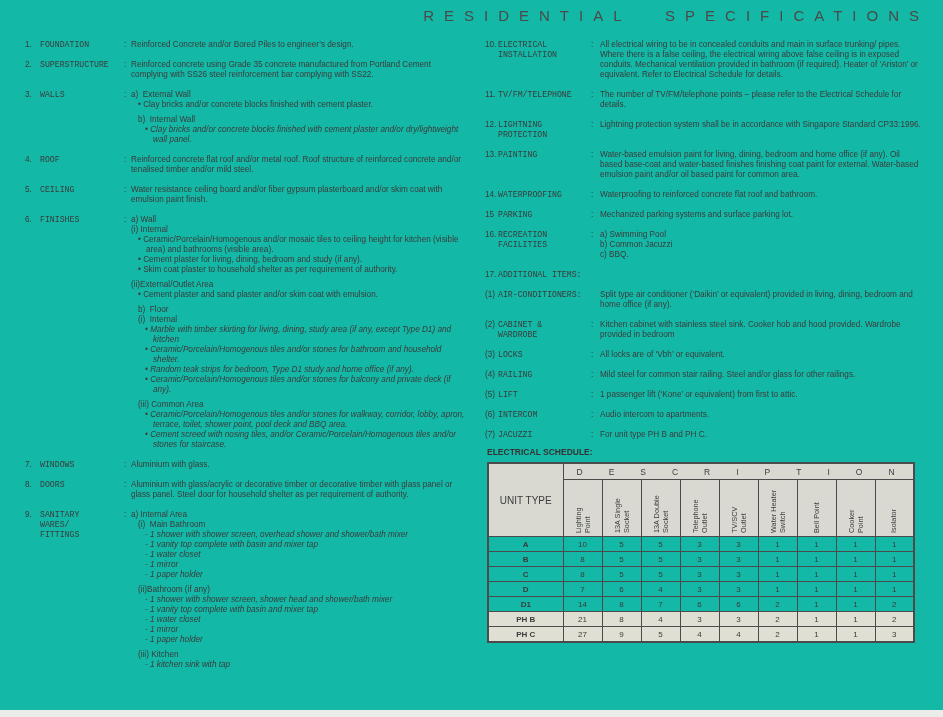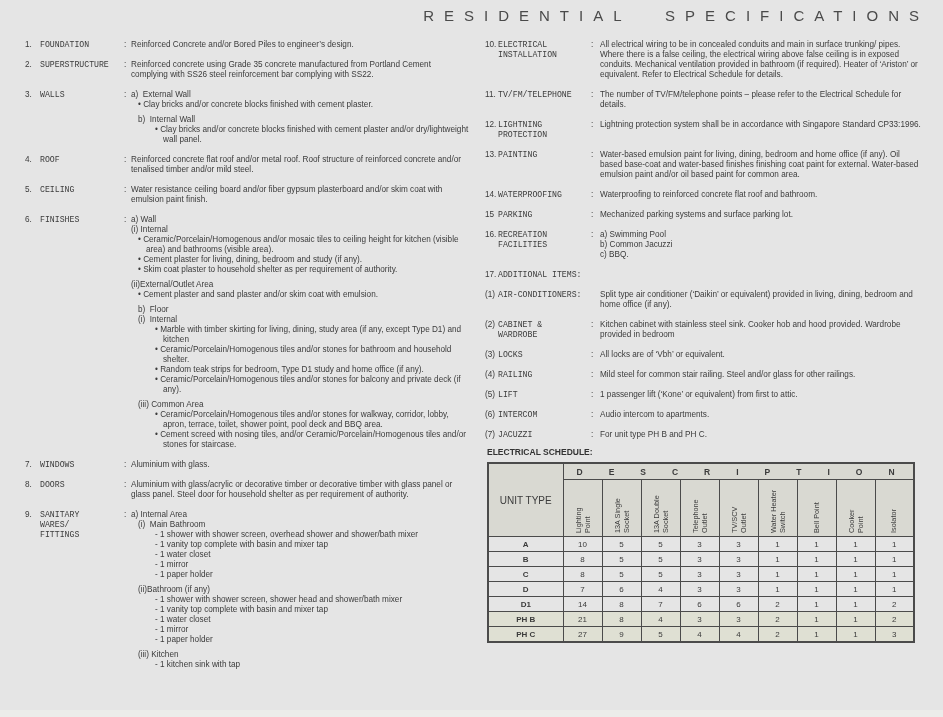--- a/index.html
+++ b/index.html
@@ -1,38 +1,38 @@
 <!DOCTYPE html>
 <html style="--header-bg: #d9d9d2; --shaded-bg: #dfe0d3;"><head>
 <meta charset="utf-8">
 <style>
   html,body{margin:0;padding:0;background:#fff;}
-  .page{position:relative;width:943px;height:717px;background:#e5e5e5;overflow:hidden;
+  .page{position:relative;width:943px;height:717px;background:#14b8a6;overflow:hidden;
         font-family:"Liberation Sans",sans-serif;color:#3b3b3b;}
   .title{position:absolute;top:7px;right:14px;margin:0;font-size:15px;font-weight:400;
          letter-spacing:10px;word-spacing:20px;color:#4a4a4a;white-space:nowrap;}
   .col{position:absolute;top:40px;}
   .col-left{left:25px;width:445px;}
   .col-right{left:485px;width:437px;}
   .item{display:grid;margin-bottom:10px;}
   .col-left .item{grid-template-columns:15px 84px 7px 1fr;}
   .col-right .item{grid-template-columns:13px 93px 9px 1fr;}
   .num,.term,.colon,.desc{font-size:8.2px;line-height:10px;}
   .term{white-space:pre-line;font-family:Liberation Mono, monospace;}
   .blk{white-space:pre-wrap;}
   .l1{margin-left:7px;}
-  .l2{margin-left:24px;}
+  .l2{margin-left:14px;font-style:italic;}
   .hang{padding-left:8px;text-indent:-8px;}
   .gap{margin-top:5px;}
   .schedule{position:absolute;left:487px;top:447px;width:426px;}
   .sched-heading{font-size:8.5px;font-weight:bold;color:#333;margin-bottom:5px;}
   table{border-collapse:collapse;table-layout:fixed;width:426px;border:2px solid #4b4b4b;}
   th,td{border:1px solid #4b4b4b;text-align:center;padding:0;color:#3b3b3b;}
   thead th{background:var(--header-bg,#d9d9d2);}
-  .desc-header{height:15px;font-size:8.5px;font-weight:bold;letter-spacing:26px;padding-left:13px;overflow:hidden;}
+  .desc-header{height:15px;font-size:8.5px;font-weight:normal;letter-spacing:26px;padding-left:13px;overflow:hidden;}
   .corner{font-size:10px;font-weight:400;}
   .vert{height:56px;position:relative;}
   .vtext{position:absolute;left:50%;top:50%;transform:translate(-50%,-50%) rotate(-90deg);
          width:50px;font-size:7.3px;line-height:8.5px;font-weight:400;text-align:left;white-space:pre-line;}
   tbody td{height:14px;font-size:8px;}
   tbody td.ut{font-weight:bold;}
   tr.shaded td{background:var(--shaded-bg,#dfe0d3);}
   .bottom-strip{position:absolute;left:0;bottom:0;width:100%;height:7px;background:#ececea;}
 </style>
 </head>

